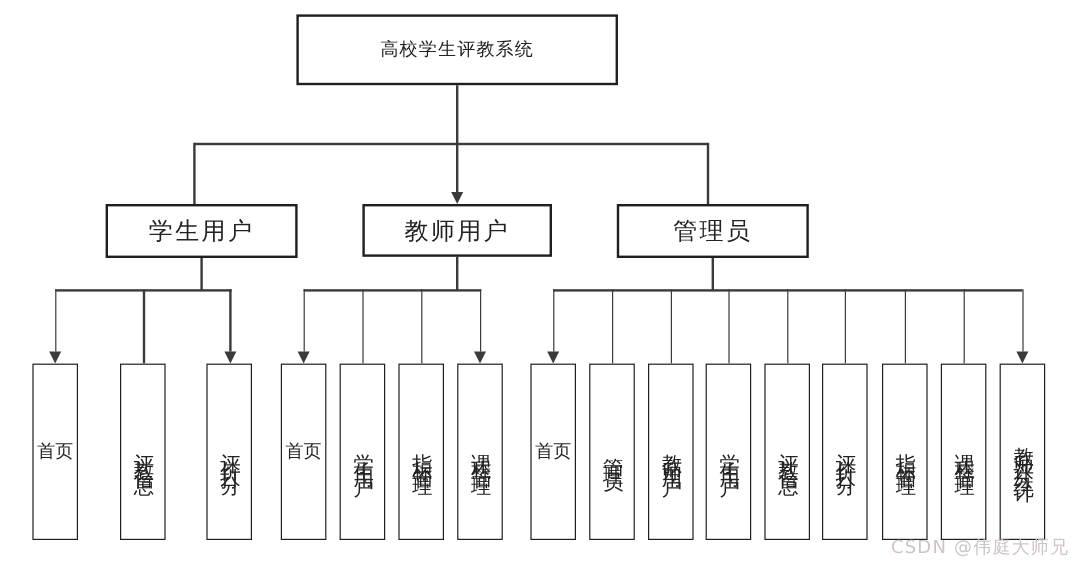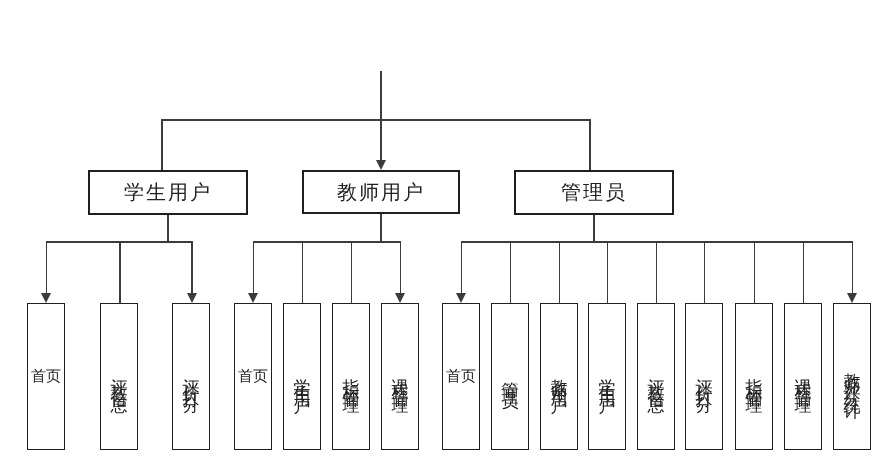--- a/index.html
+++ b/index.html
@@ -48,20 +48,23 @@
     color:#cfc4c4;
     letter-spacing:1px;
     white-space:nowrap;
   }
 </style>
 </head>
 <body>
 
 <div class="stage">
 
+  <div class="box" style="left:247px;top:12px;width:268px;height:59px;">
+    <span class="root-label">高校学生评教系统</span>
+  </div>
 
   <div class="line" style="left:380px;top:71px;width:1.5px;height:90px;"></div>
   <div class="line" style="left:162px;top:119px;width:428px;height:1.5px;"></div>
   <div class="line" style="left:161px;top:119px;width:1.5px;height:51px;"></div>
   <div class="line" style="left:589px;top:119px;width:1.5px;height:51px;"></div>
   <div class="arrow" style="left:376px;top:160px;"></div>
 
   <div class="box" style="left:88px;top:170px;width:160px;height:45px;">
     <span class="lv2-label">学生用户</span>
   </div>
@@ -147,14 +150,15 @@
   <div class="box leaf" style="left:735px;top:303px;width:38px;height:147px;">
     <span class="leaf-v-label">指标管理</span>
   </div>
   <div class="box leaf" style="left:784px;top:303px;width:38px;height:147px;">
     <span class="leaf-v-label">课程管理</span>
   </div>
   <div class="box leaf" style="left:833px;top:303px;width:38px;height:147px;">
     <span class="leaf-v-label">教师评分统计</span>
   </div>
 
+  <div class="watermark">CSDN @伟庭大师兄</div>
 
 </div>
 
 </body></html>

